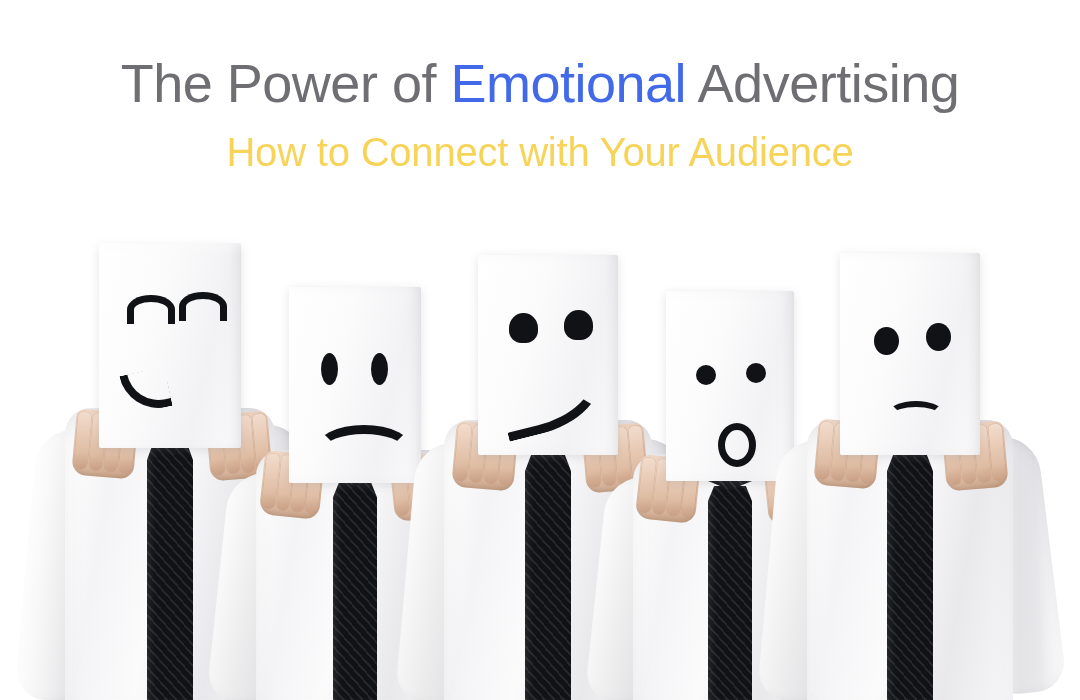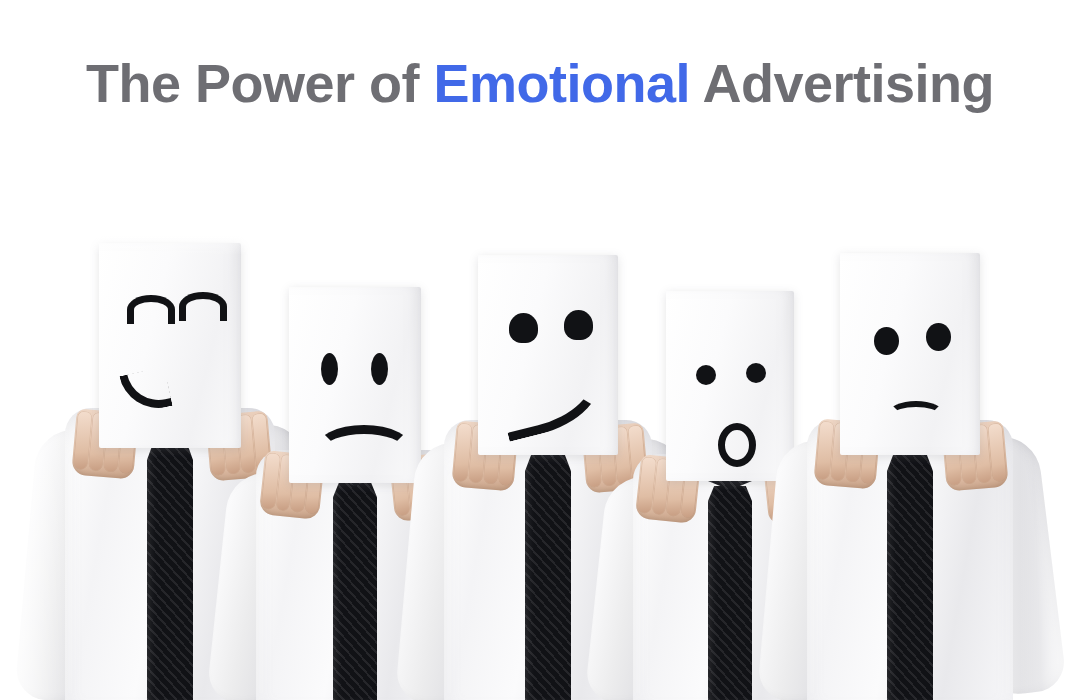--- a/index.html
+++ b/index.html
@@ -9,21 +9,21 @@
     font-family:"Liberation Sans", sans-serif;
     overflow:hidden;
     position:relative;
   }
   .stage{position:relative;width:1080px;height:700px;background:#fff;overflow:hidden;}
 
   
   .heading{position:absolute;left:0;top:0;width:1080px;text-align:center;z-index:40;}
   .title{
     margin:0;padding:3px;
-    font-size:54px;line-height:1.0;font-weight:700;
+    font-size:54px;line-height:1.0;font-weight:400;
     letter-spacing:-0.5px;
     color:#6e6e73;
     padding-top:56px;
     white-space:nowrap;
   }
   .title .accent{color:#4169e8;}
   .subtitle{
     margin:0;padding:0;
     padding-top:19px;
     font-size:40px;line-height:1.0;font-weight:400;
@@ -112,20 +112,21 @@
   .arc-eye{background:transparent !important;border:7px solid #111215;border-bottom:none;border-radius:50% 50% 0 0;}
   .mouth-o{background:transparent !important;border:7px solid #111215;border-radius:50%;}
 </style>
 </head>
 <body>
 
 <div class="stage">
 
   <div class="heading">
     <h1 class="title"><span>The Power of </span><span class="accent">Emotional</span><span> Advertising</span></h1>
+    <p class="subtitle">How to Connect with Your Audience</p>
   </div>
 
   <div class="crowd">
 
     <div class="person" style="left:20px;width:300px;height:475px;">
       <div class="sleeve left" style="left:6px;top:205px;width:96px;height:272px;transform:rotate(5deg);"></div>
       <div class="sleeve right" style="right:4px;top:200px;width:96px;height:268px;transform:rotate(-6deg);"></div>
       <div class="torso" style="width:210px;height:292px;"></div>
       <div class="collar" style="width:132px;height:74px;top:183px;"></div>
       <div class="tie" style="width:46px;height:258px;"></div>

